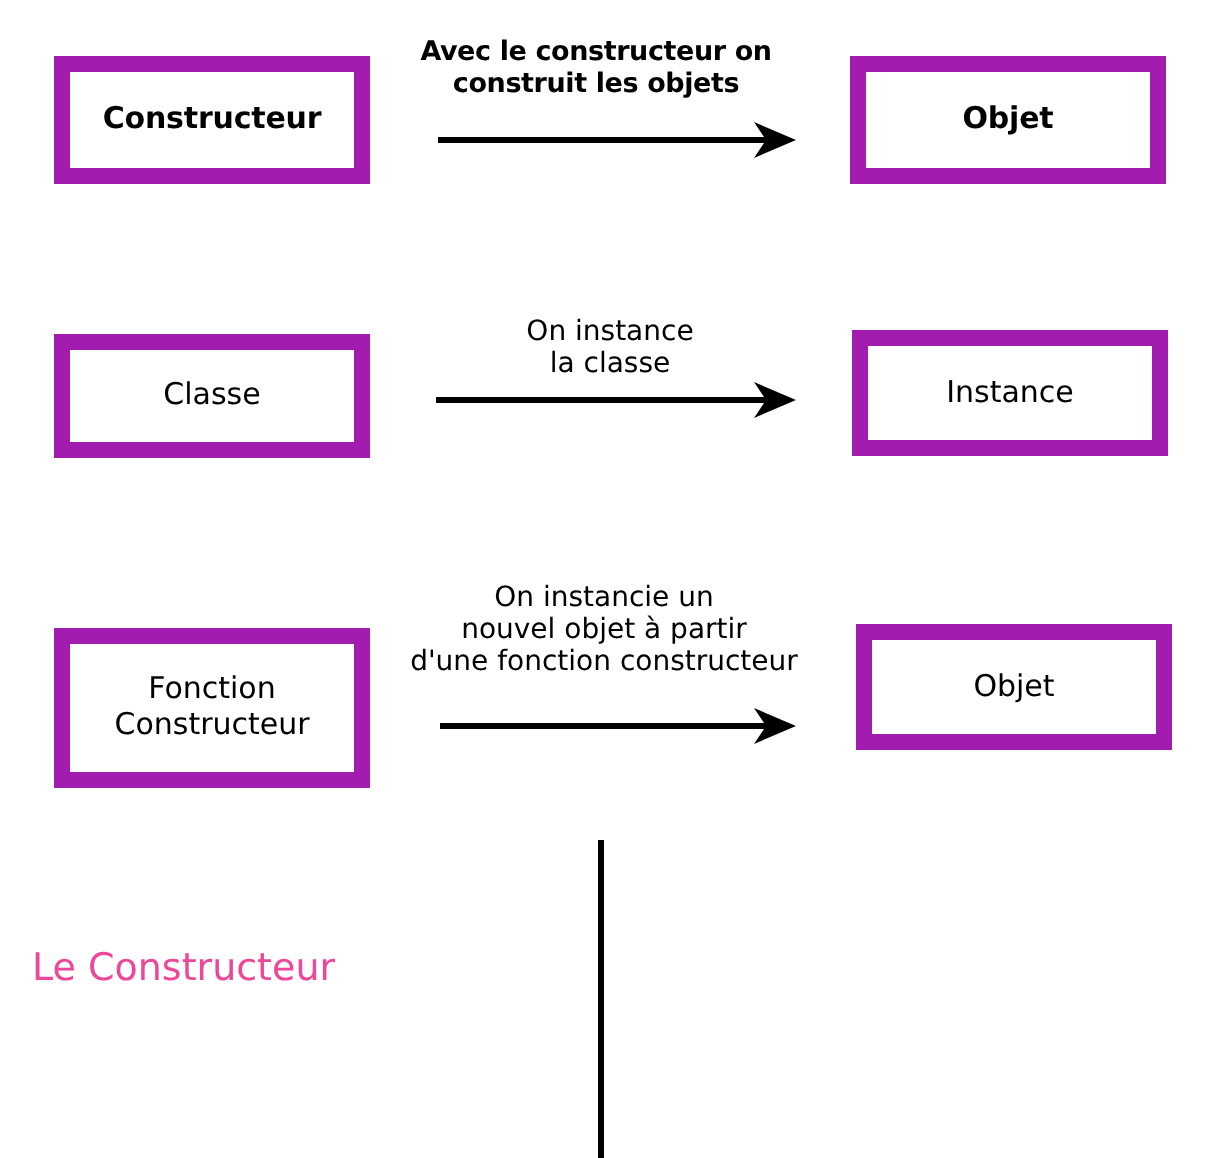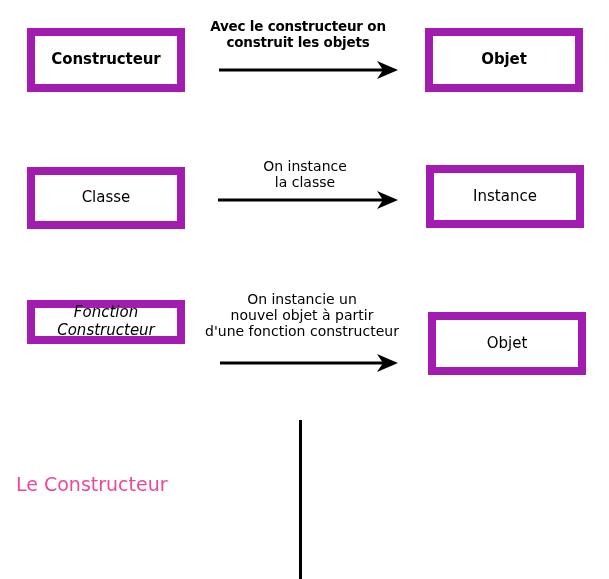--- a/index.html
+++ b/index.html
@@ -45,21 +45,21 @@
   }
   .node-plain .node-label {
     font-weight: normal;
     font-size: 15px;
   }
 
   #box-constructeur { left: 27px;  top: 28px;  width: 158px; height: 64px; }
   #box-objet-1      { left: 425px; top: 28px;  width: 158px; height: 64px; }
   #box-classe       { left: 27px;  top: 167px; width: 158px; height: 62px; }
   #box-instance     { left: 426px; top: 165px; width: 158px; height: 63px; }
-  #box-fonction     { left: 27px;  top: 300px; width: 158px; height: 44px; font-style: italic; }
+  #box-fonction     { left: 27px;  top: 314px; width: 158px; height: 80px; }
   #box-objet-3      { left: 428px; top: 312px; width: 158px; height: 63px; }
 
   
   .relation { position: absolute; }
 
   .arrow-svg { position: absolute; left: 0; top: 0; overflow: visible; }
 
   .edge-label {
     position: absolute;
     text-align: center;

